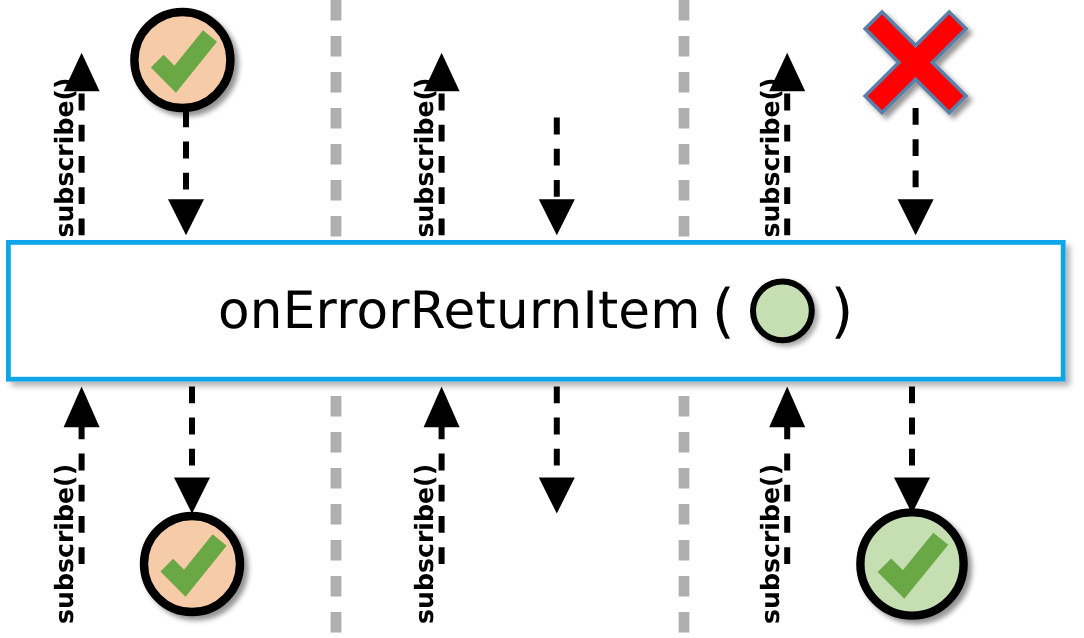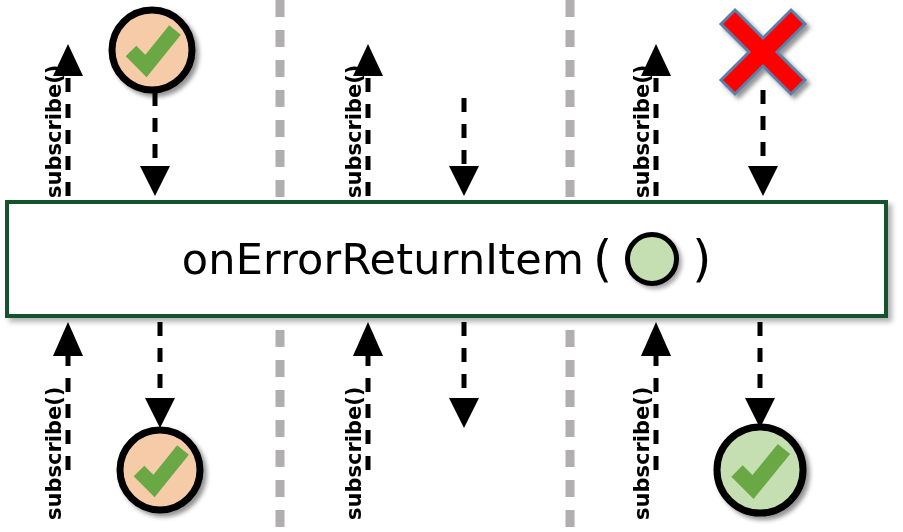--- a/index.html
+++ b/index.html
@@ -2,21 +2,21 @@
 <html><head>
 <meta charset="utf-8">
 <style>
   html,body{margin:0;padding:0;background:#ffffff;}
   body{width:903px;height:532px;overflow:hidden;
        font-family:"Liberation Sans",sans-serif;}
   #stage{position:relative;width:903px;height:532px;background:#fff;}
   svg.layer{position:absolute;left:0;top:0;width:903px;height:532px;}
   .opbox{
     position:absolute;left:5px;top:200px;width:883px;height:118px;
-    background:#ffffff;border:4px solid #14532d;box-sizing:border-box;
+    background:#ffffff;border:4px solid #0ea5e9;box-sizing:border-box;
     display:flex;align-items:center;justify-content:center;
     box-shadow:4px 4px 5px rgba(0,0,0,.30);
   }
   .opinner{display:flex;align-items:center;justify-content:center;gap:9px;}
   .opname{
     font-family:"DejaVu Sans",sans-serif;
     font-size:43px;line-height:1;color:#000;letter-spacing:.2px;white-space:nowrap;
   }
   .paren{
     font-family:"DejaVu Sans",sans-serif;

